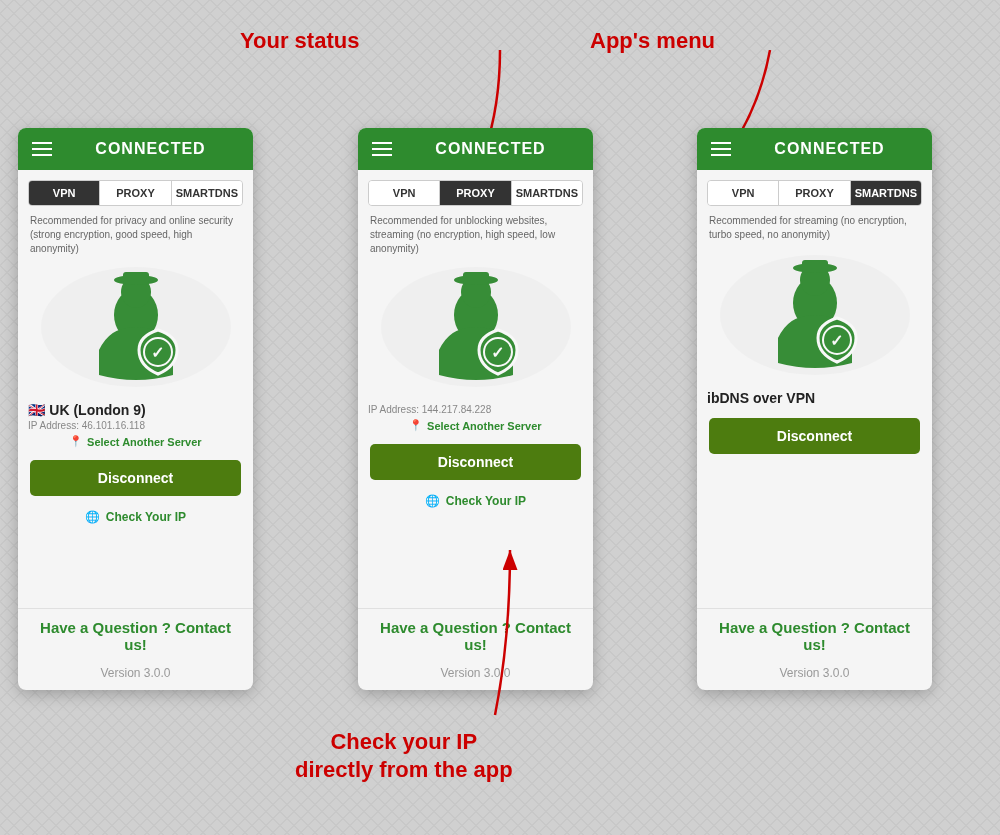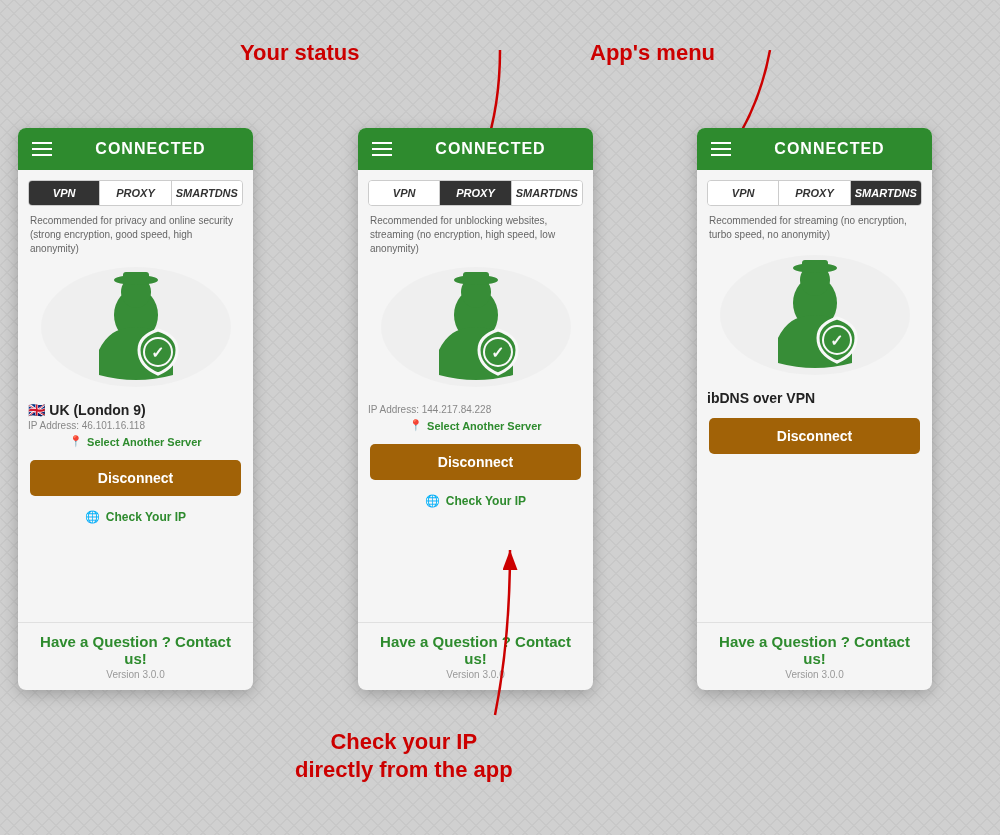--- a/index.html
+++ b/index.html
@@ -17,21 +17,20 @@
     }
 
     
     .annotation {
       position: absolute;
       color: #cc0000;
       font-family: 'Comic Sans MS', cursive, sans-serif;
       font-size: 22px;
       font-weight: bold;
       pointer-events: none;
-      margin-top: 12px;
     }
     .arrow-svg {
       position: absolute;
       pointer-events: none;
     }
 
     
     .phone-card {
       position: absolute;
       width: 235px;
@@ -71,21 +70,20 @@
       text-align: center;
     }
 
     
     .tab-bar {
       display: flex;
       border: 1.5px solid #ccc;
       margin: 10px 10px 0 10px;
       border-radius: 4px;
       overflow: hidden;
-      font-style: italic;
     }
     .tab {
       flex: 1;
       text-align: center;
       padding: 6px 0;
       font-size: 11px;
       font-weight: bold;
       color: #333;
       cursor: pointer;
       background: white;
@@ -137,21 +135,21 @@
       color: #2e8b2e;
       font-size: 11px;
       font-weight: bold;
       margin-top: 4px;
       cursor: pointer;
     }
 
     
     .disconnect-btn {
       margin: 10px 12px;
-      background: #a16207;
+      background: #4d7c0f;
       color: white;
       border: none;
       border-radius: 5px;
       padding: 10px;
       width: calc(100% - 24px);
       font-size: 14px;
       font-weight: bold;
       cursor: pointer;
       text-align: center;
     }
@@ -176,22 +174,22 @@
       text-align: center;
       margin-top: auto;
     }
     .footer-contact {
       color: #2e8b2e;
       font-size: 15px;
       font-weight: bold;
     }
     .footer-version {
       color: #999;
-      font-size: 10px;
-      margin-top: 2px;
+      font-size: 12px;
+      margin-top: 13px;
     }
 
     
     .card-body {
       display: flex;
       flex-direction: column;
       min-height: 520px;
     }
     .spacer { flex: 1; }
 

